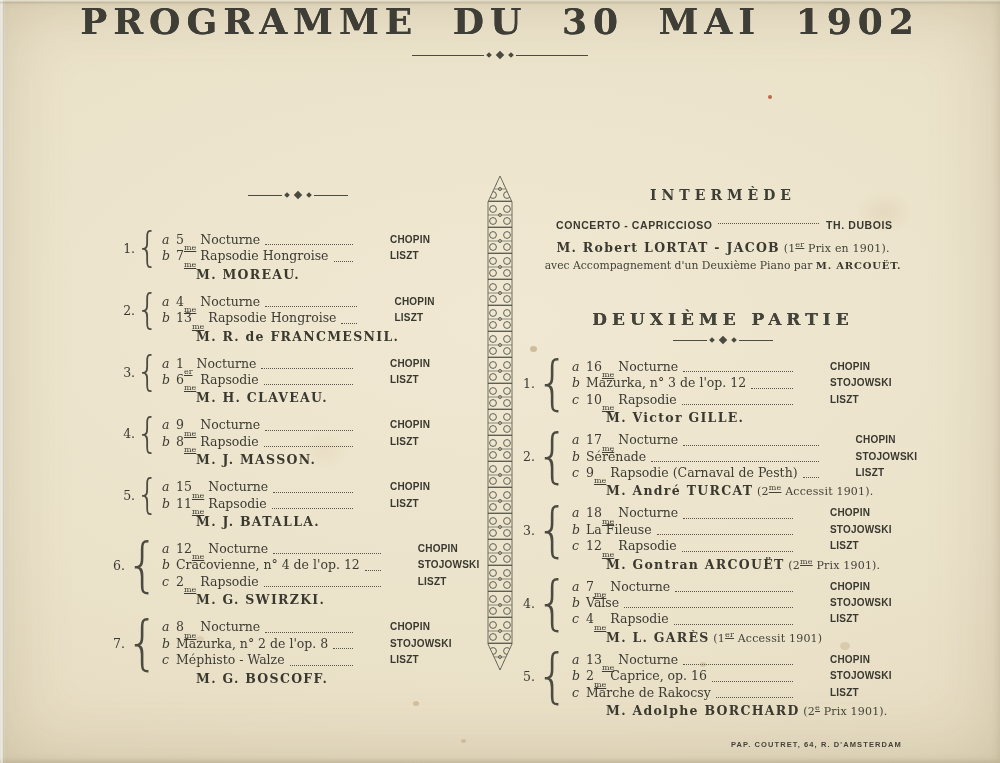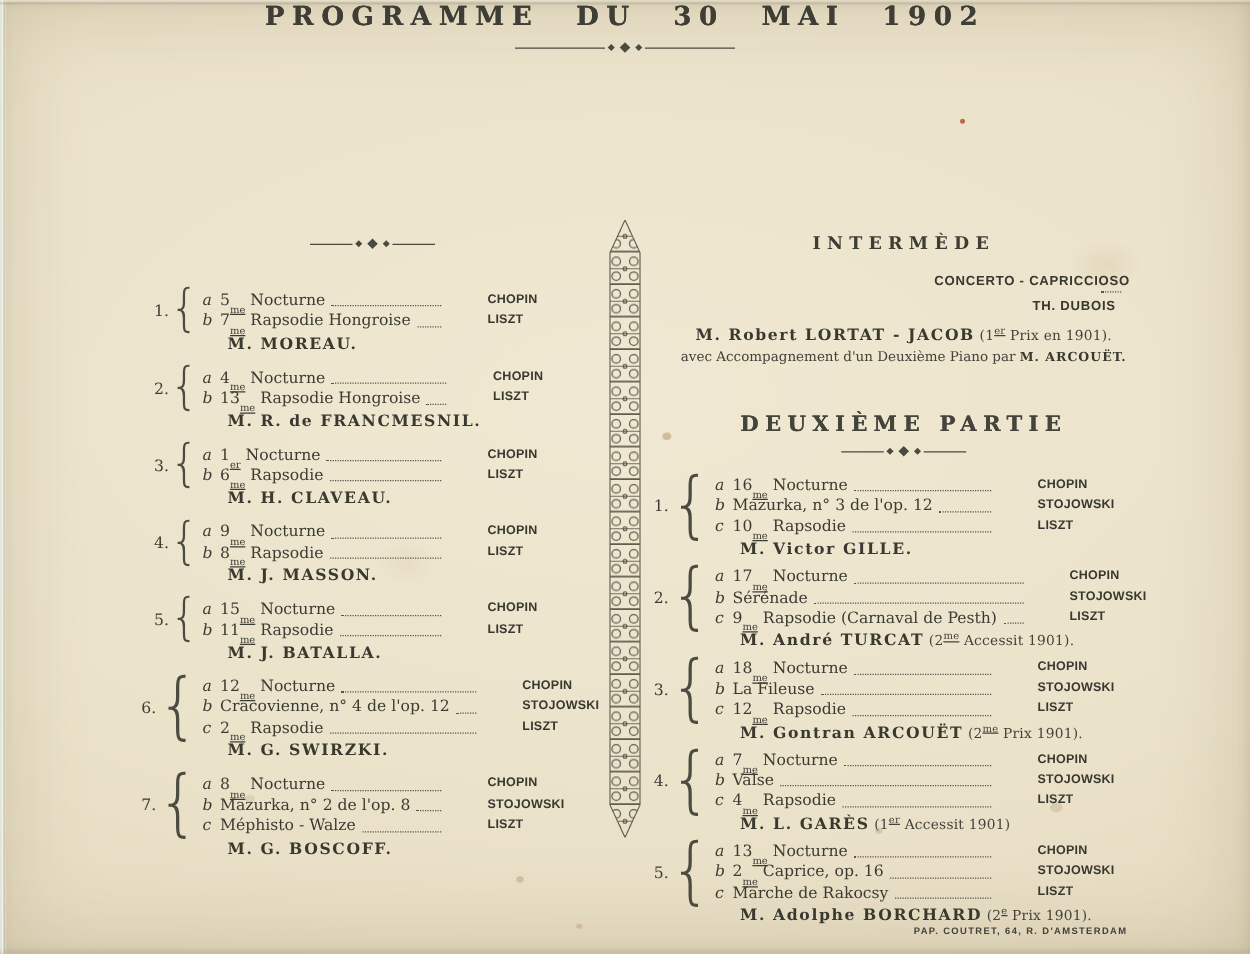--- a/index.html
+++ b/index.html
@@ -25,21 +25,21 @@
   .crease-right{left:806;opacity:.7;background:linear-gradient(90deg, rgba(110,95,60,0), rgba(255,255,246,.30) 50%, rgba(110,95,60,.08) 75%, rgba(110,95,60,0));}
   .crease-h{position:absolute;left:0;right:0;height:4px;top:693;
     background:linear-gradient(180deg, rgba(255,255,246,.45), rgba(110,95,60,.16) 70%, rgba(110,95,60,0));}
   .crease-h2{position:absolute;left:0;width:46%;height:3px;top:150;opacity:.5;
     background:linear-gradient(180deg, rgba(255,255,246,.4), rgba(110,95,60,.12));}
   .stain{position:absolute;border-radius:50%;}
 
   
   .title-block{position:absolute;left:0;right:0;top:90;text-align:center;}
   .doc-title{
-    font-size:21px;font-weight:bold;letter-spacing:6px;word-spacing:16px;
+    font-size:36px;font-weight:bold;letter-spacing:6px;word-spacing:16px;
     color:#3f3e36;text-shadow:0 0 .4px #3f3e36;
   }
   .flourish{display:flex;align-items:center;justify-content:center;margin:10px auto 0;}
   .fl-line{height:1px;background:#4b4a40;}
   .fl-line.long{width:72px;} .fl-line.short{width:34px;}
   .fl-d{width:4px;height:4px;background:#4b4a40;transform:rotate(45deg);margin:0 3px;}
   .fl-d.big{width:6px;height:6px;}
 
   .part-head{
     text-align:center;font-size:17px;font-weight:bold;letter-spacing:5px;
@@ -70,26 +70,26 @@
   .letter{width:14px;font-style:italic;flex:none;}
   .pnum{flex:none;}
   .ord{font-size:8px;line-height:0;text-decoration:underline;text-underline-offset:1px;}
   .ptitle{flex:none;white-space:pre;}
   .dots{flex:1;min-width:16px;border-bottom:1.6px dotted #5b564b;margin:0 7px 3px 5px;}
   .composer{
     flex:none;width:78px;text-align:left;
     font-family:"Liberation Sans",sans-serif;font-size:10px;font-weight:bold;
     letter-spacing:.2px;color:#393830;line-height:16.4px;margin-left:30px;
   }
-  .performer{grid-column:2;grid-row:2;margin-left:20px;line-height:18px;white-space:nowrap;}
+  .performer{grid-column:2;grid-row:2;margin-left:34px;line-height:18px;white-space:nowrap;}
   .pname{font-size:12.5px;font-weight:bold;letter-spacing:1.3px;color:#3a392f;}
   .pnote{font-size:11px;color:#44433a;letter-spacing:.2px;}
 
   
-  .inter-line{display:flex;align-items:flex-end;margin:13px 4px 0 18px;line-height:16px;flex-direction:column;}
+  .inter-line{display:flex;align-items:center;margin:13px 4px 0 18px;line-height:16px;}
   .inter-piece,.inter-by{
     font-family:"Liberation Sans",sans-serif;font-size:10.5px;font-weight:bold;
     letter-spacing:.6px;color:#393830;
   }
   .inter-by{width:78px;flex:none;text-align:left;}
   .soloist{ text-align:center;margin-top:5px;line-height:17px;white-space:nowrap;}
   .accomp{ text-align:center;margin-top:1px;font-size:10.8px;color:#43423a;line-height:15px;white-space:nowrap;}
   .accomp b{font-size:10px;letter-spacing:.8px;color:#3a392f;}
   .deux-head{margin-top:36px;}
 

